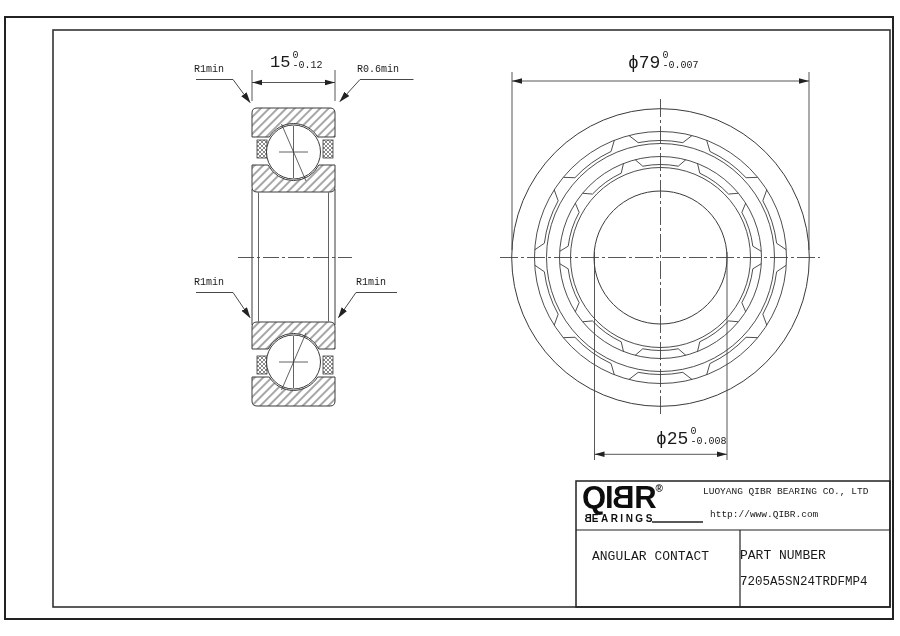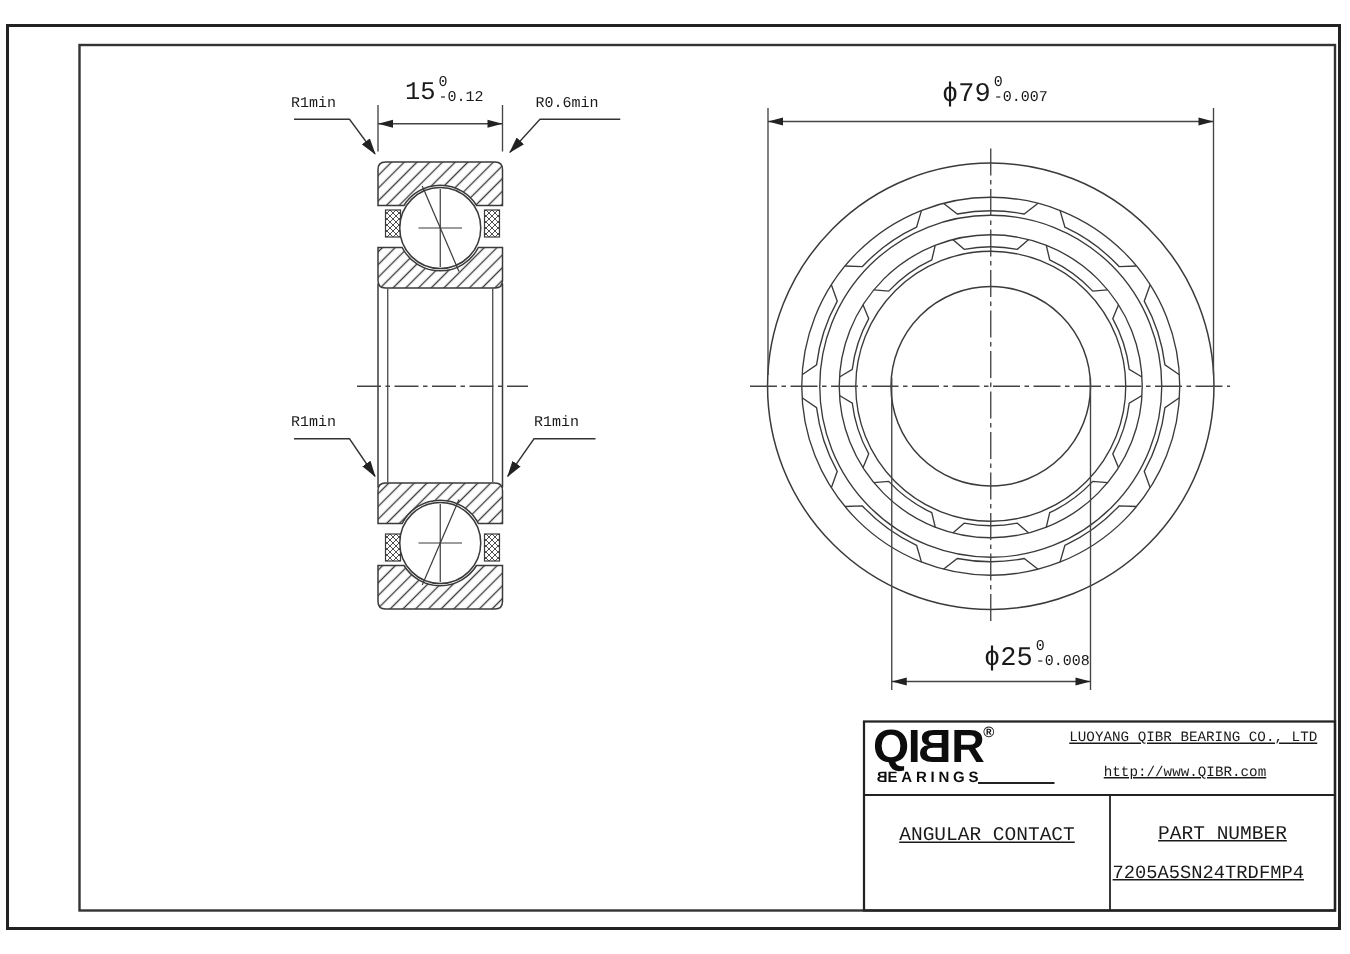--- a/index.html
+++ b/index.html
@@ -9,21 +9,21 @@
   .txt{position:absolute;white-space:nowrap;}
   .dim{display:flex;align-items:flex-end;}
   .dim .main{font-size:18px;line-height:20px;}
   .dim .main.small{font-size:17px;}
   .tolstack{display:inline-block;font-size:10px;line-height:10px;margin-left:2px;transform:translateY(-2px);text-align:left;}
   .lbl{font-size:10px;}
   .company{font-size:9.5px;letter-spacing:0;}
   .website{font-size:9.5px;}
   .cellbig{font-size:13px;}
   .pn{font-size:12.5px;}
-  .center{text-align:center;text-decoration:underline;}
+  .center{}
   .logo-main{font-family:"Liberation Sans","DejaVu Sans",sans-serif;font-weight:bold;
              font-size:31px;line-height:28px;letter-spacing:-1px;color:#0d0d0d;}
   .logo-main .mirror{display:inline-block;transform:scaleX(-1);}
   .logo-main sup{font-size:10px;font-weight:bold;vertical-align:top;line-height:10px;letter-spacing:0;}
   .logo-sub{font-family:"Liberation Sans","DejaVu Sans",sans-serif;font-weight:bold;
             font-size:10px;letter-spacing:2.5px;color:#0d0d0d;margin-top:1px;}
   .logo-sub .mirror{display:inline-block;transform:scaleX(-1);}
 </style>
 </head>
 <body>
@@ -173,18 +173,18 @@
 </div>
 
 <div class="txt" style="left:582px;top:484px;">
   <div class="logo-main"><span>QI</span><span class="mirror">B</span><span>R</span><sup>®</sup></div>
   <div class="logo-sub"><span class="mirror">B</span><span>EARINGS</span></div>
 </div>
 
 <div class="txt company center" style="left:703px;top:486px;width:185px;">LUOYANG QIBR BEARING CO., LTD</div>
 <div class="txt website center" style="left:710px;top:509px;width:160px;">http://www.QIBR.com</div>
 
-<div class="txt cellbig center" style="left:576px;top:549px;width:164px;">ANGULAR CONTACT</div>
+<div class="txt cellbig center" style="left:576px;top:549px;width:164px;padding-left:16px;">ANGULAR CONTACT</div>
 
 <div class="txt cellbig center" style="left:740px;top:548px;width:150px;">PART NUMBER</div>
 <div class="txt pn center" style="left:740px;top:575px;width:131px;">7205A5SN24TRDFMP4</div>
 
 </div>
 
 </body></html>

